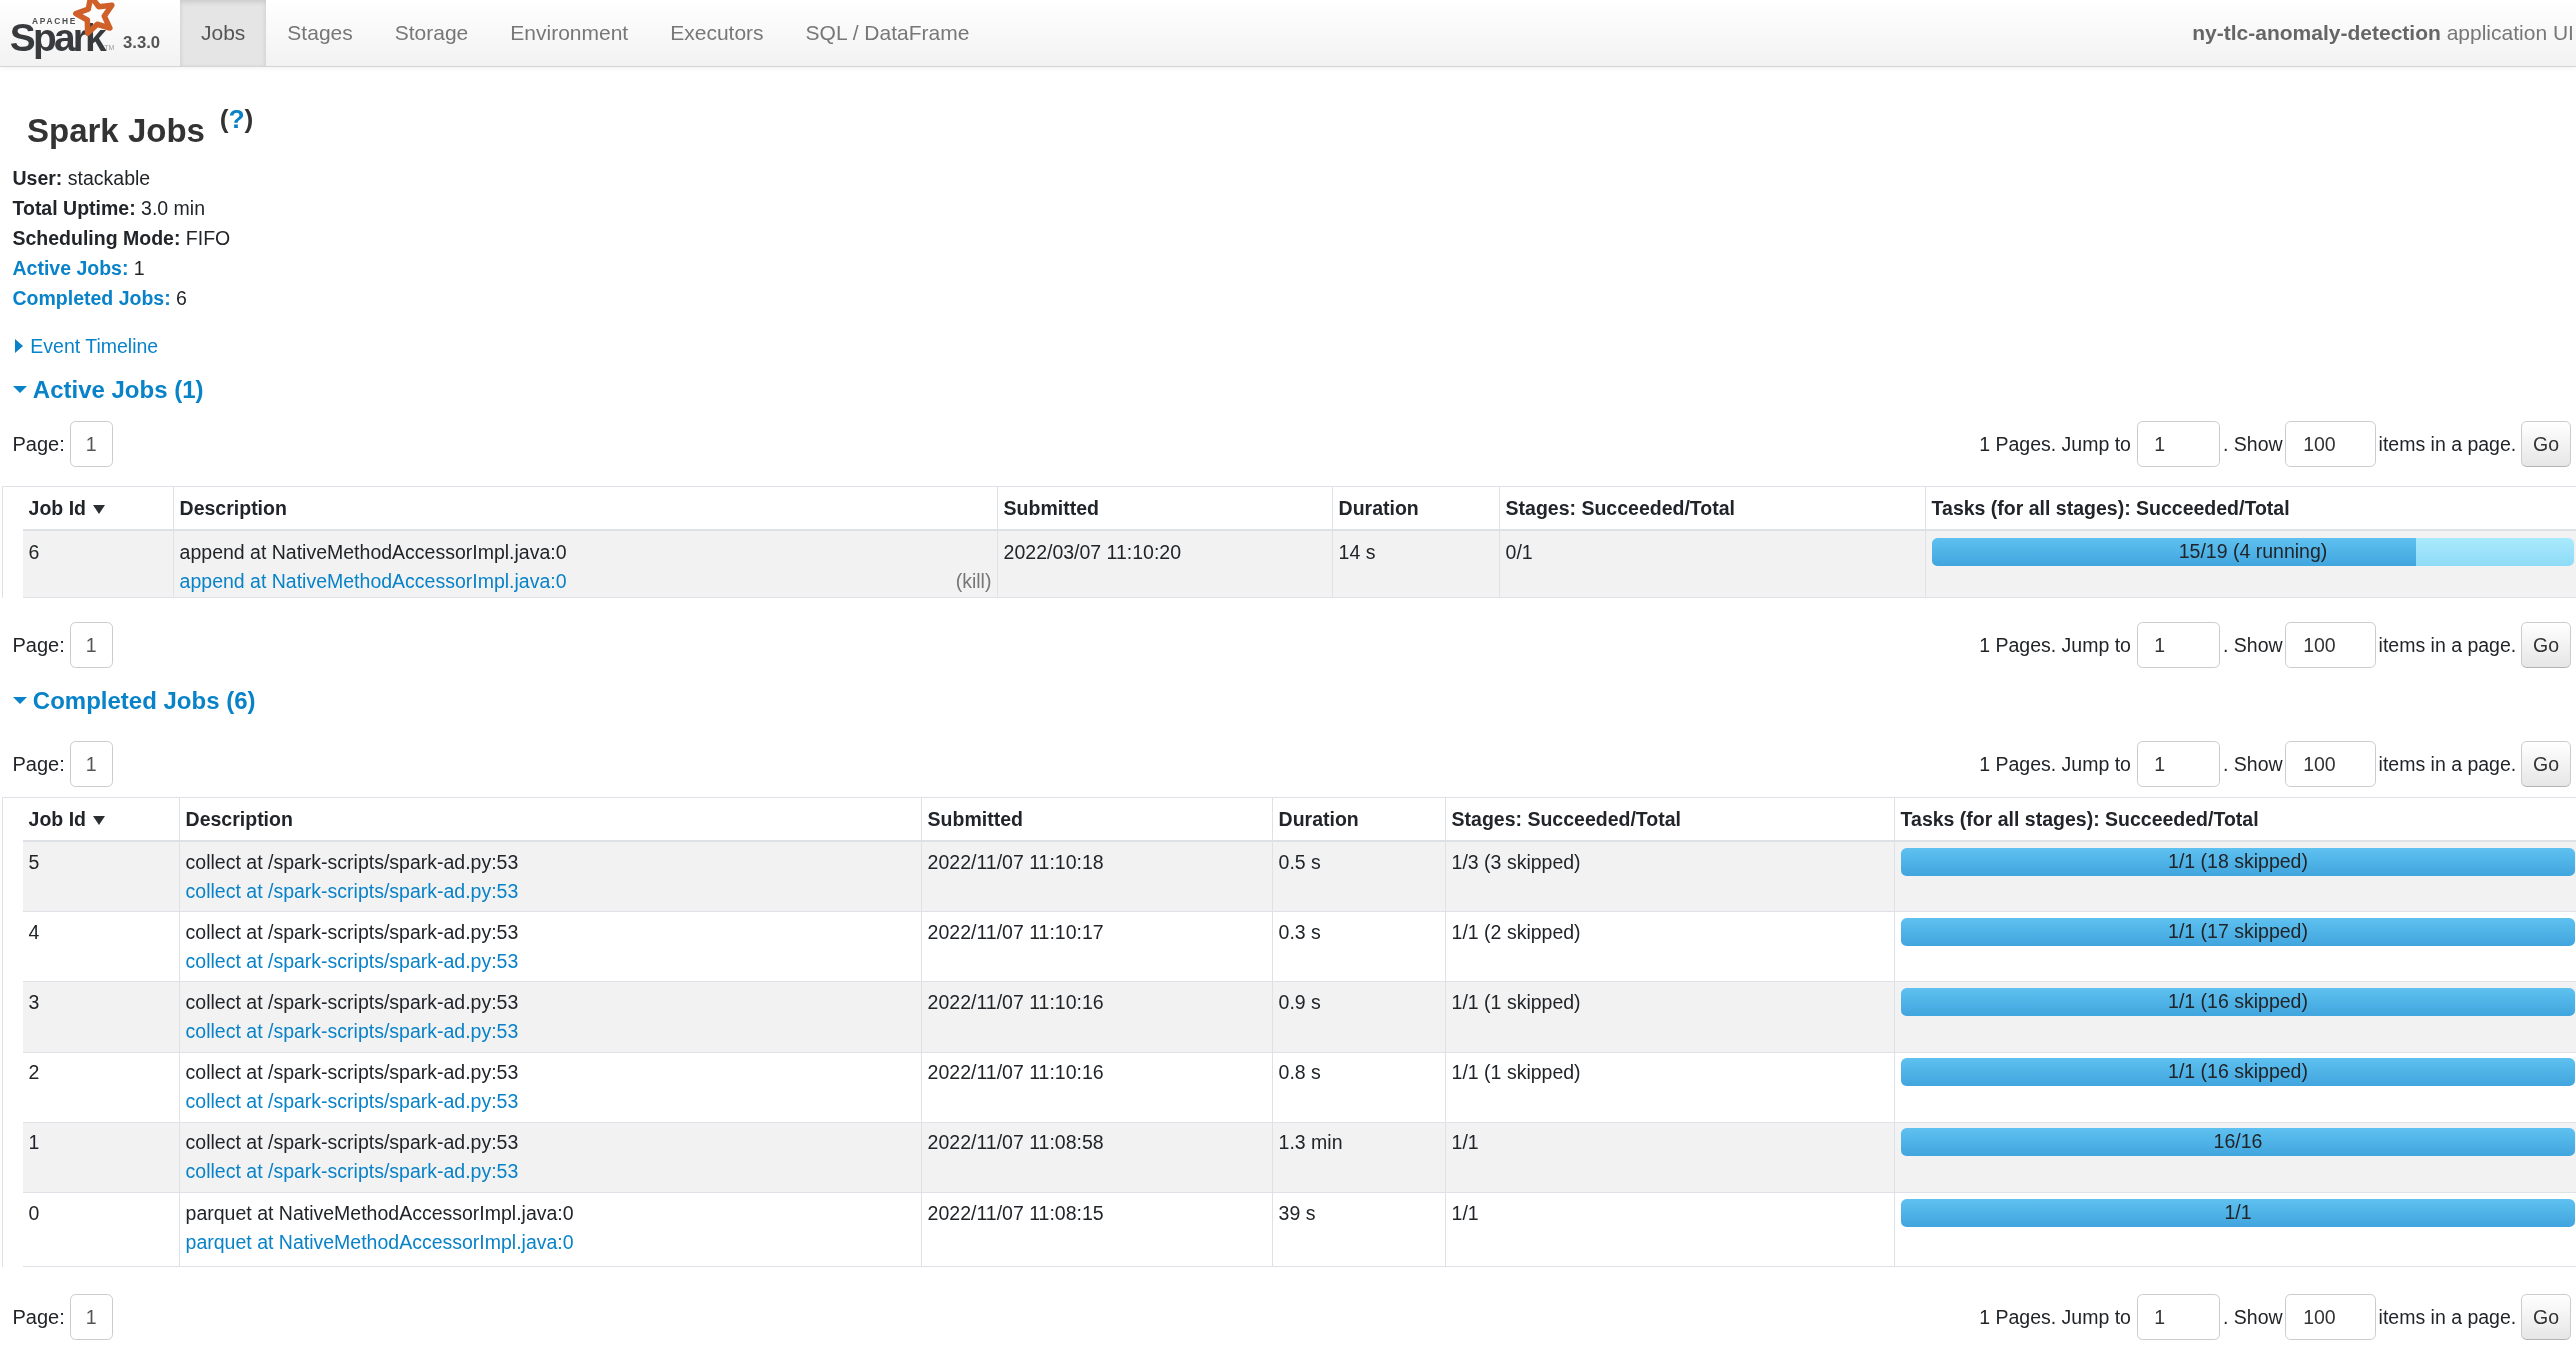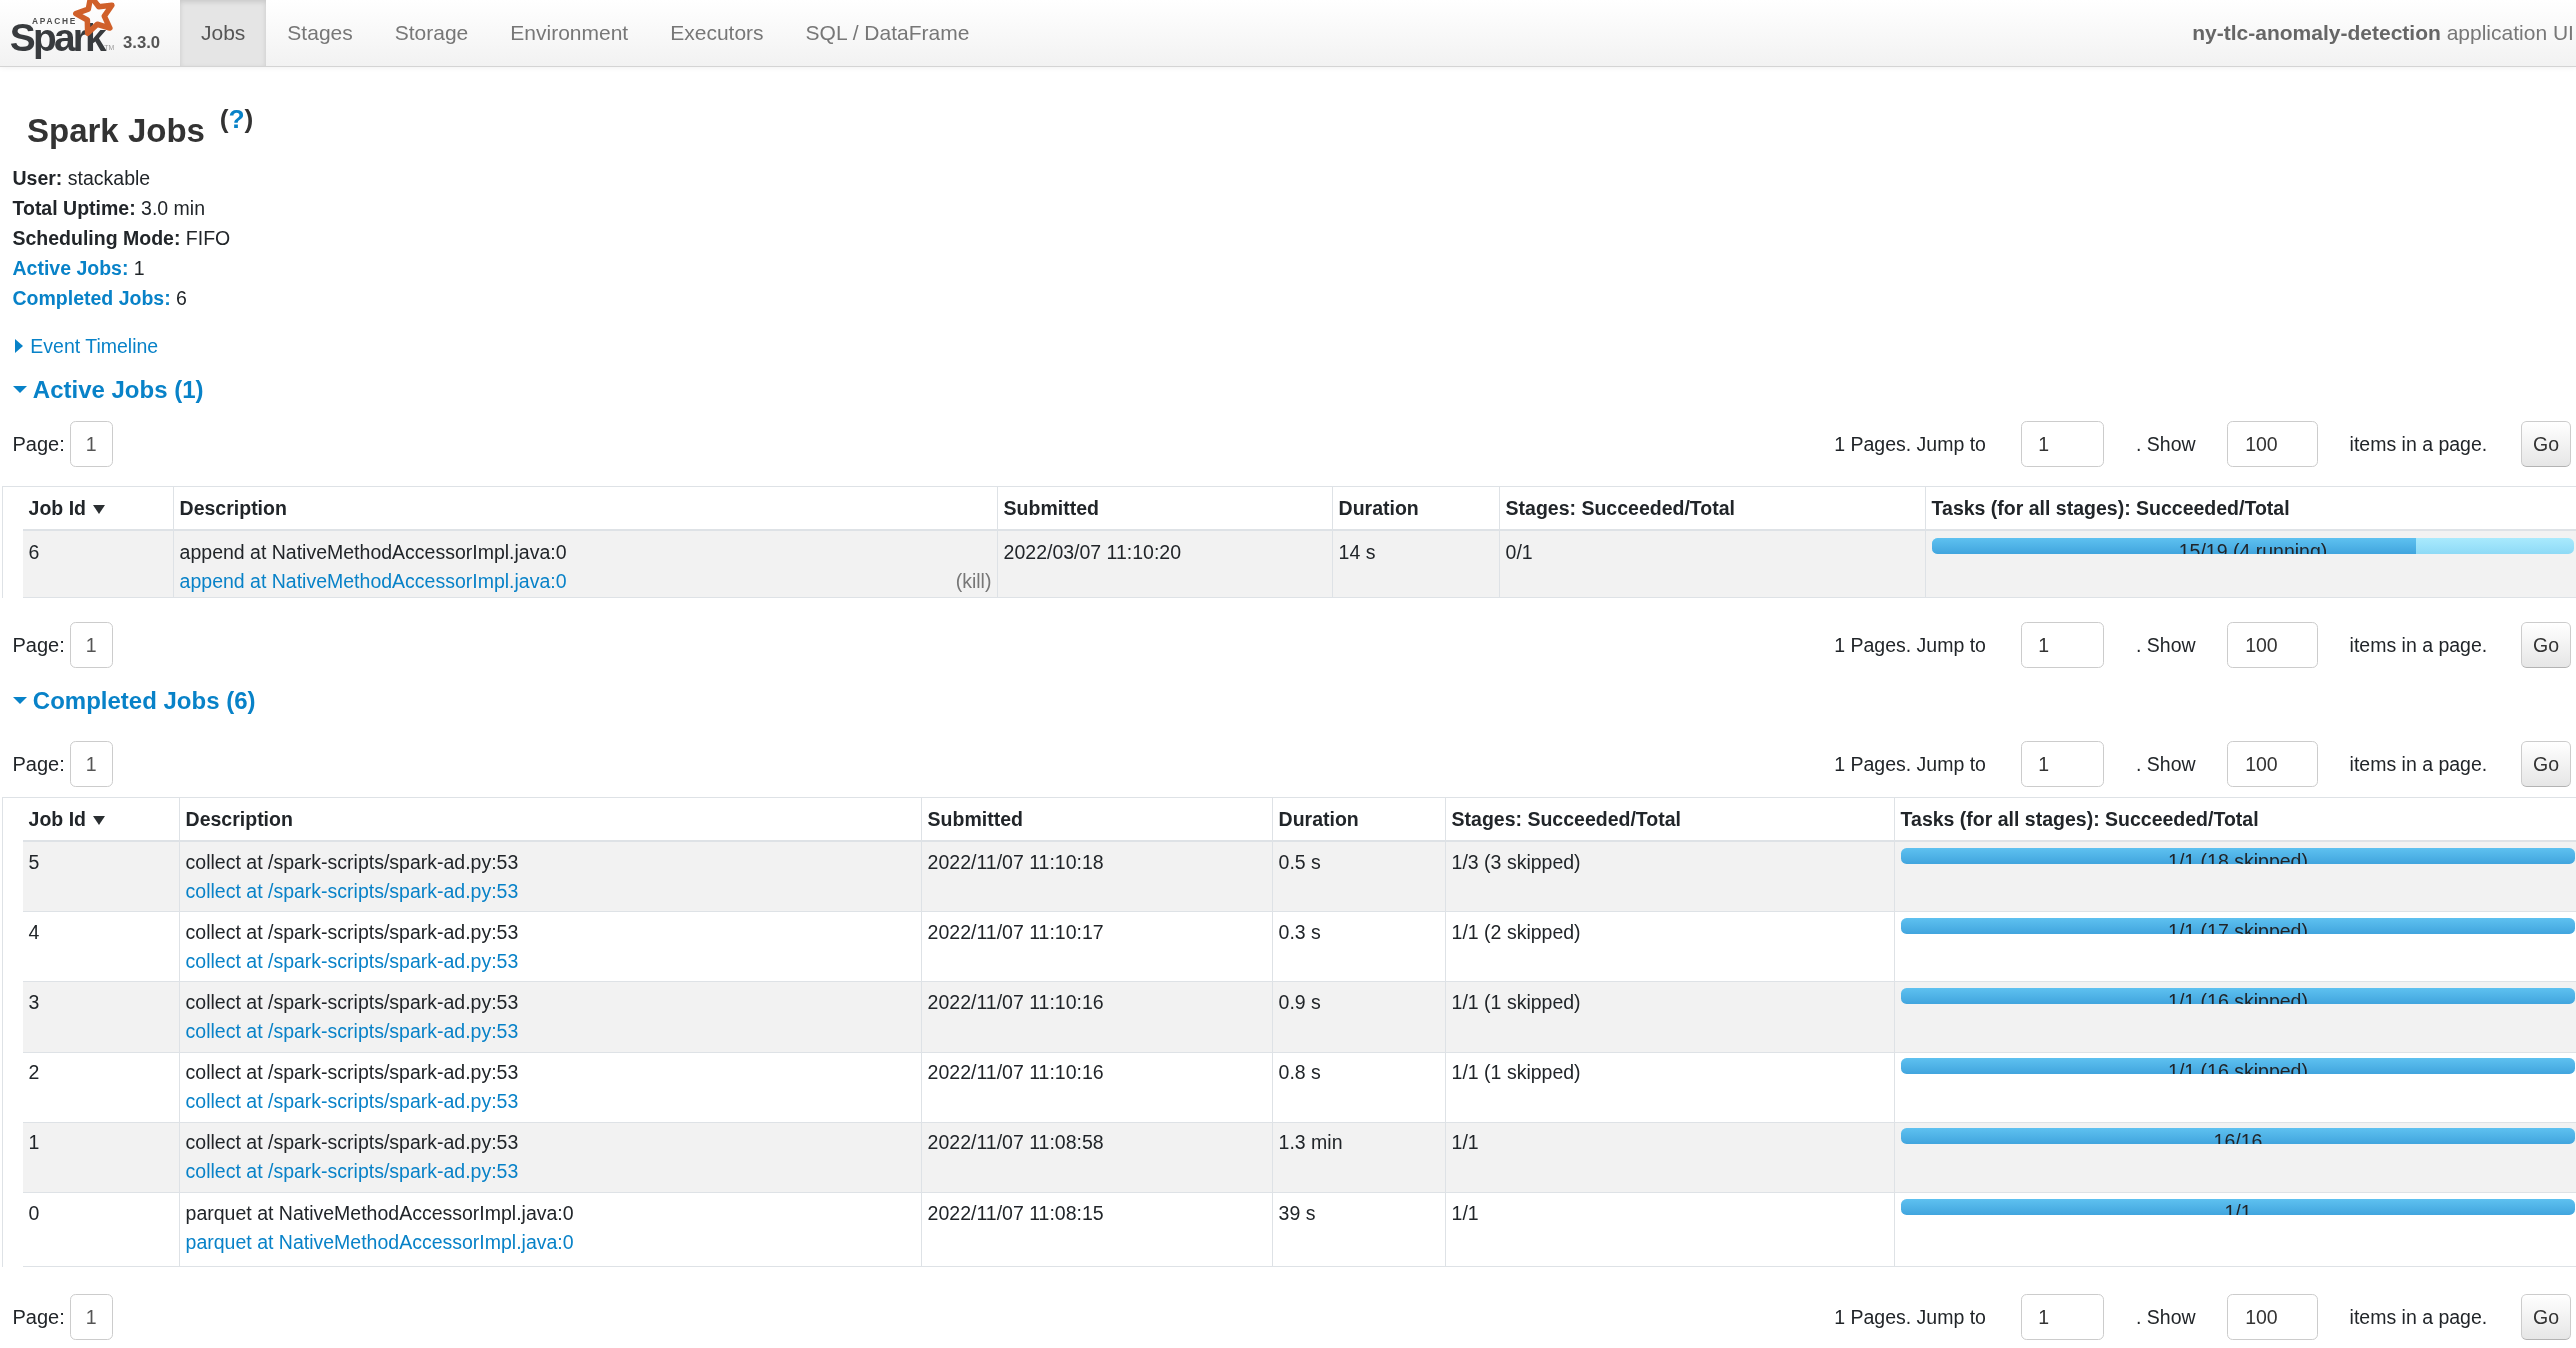--- a/index.html
+++ b/index.html
@@ -30,21 +30,21 @@
 .secHead { position:absolute; left:12.5px; font-size:24px; line-height:28px; font-weight:bold; color:#0882c8; }
 .secHead .tri { display:inline-block; width:0; height:0; border-left:7px solid transparent; border-right:7px solid transparent; border-top:7.7px solid #0882c8; margin-right:6.3px; vertical-align:4.9px; }
 #hActive { top:376px; }
 #hCompleted { top:687px; }
 
 
 .pagrow { position:absolute; left:12.5px; right:4.9px; height:46px; }
 .pg-left { position:absolute; left:0; top:0; display:flex; align-items:center; height:46px; }
 .pg-left .lbl { font-size:20px; margin-right:4.9px; }
 .pg-left input { width:43px; height:46px; border:1.4px solid #cccccc; border-radius:5.6px; text-align:center; font-size:19.5px; color:#555555; font-family:"Liberation Sans", sans-serif; background:#fff; }
-.pg-right { position:absolute; right:0; top:0; display:flex; align-items:center; height:46px; font-size:19.5px;gap:29px; }
+.pg-right { position:absolute; right:0; top:0; display:flex; align-items:center; height:46px; font-size:19.5px; }
 .pg-right input { height:46px; border:1.4px solid #cccccc; border-radius:5.6px; font-size:19.5px; color:#333333; font-family:"Liberation Sans", sans-serif; padding-left:16.7px; background:#fff; }
 .pg-right .jump { width:83px; margin-left:5.6px; }
 .pg-right .show { width:91px; margin-left:2.8px; }
 .pg-right .s1 { margin-left:3.5px; }
 .pg-right .s2 { margin-left:2.1px; }
 .gobtn { width:50px; height:46px; margin-left:4.9px; border:1.4px solid #cccccc; border-bottom-color:#b3b3b3; border-radius:5.6px; background:linear-gradient(#ffffff,#e6e6e6); font-size:19.5px; color:#333333; font-family:"Liberation Sans", sans-serif; }
 #pagA { top:421px; }
 #pagB { top:622px; }
 #pagC { top:741px; }
 #pagD { top:1294px; }
@@ -57,21 +57,21 @@
 tr.odd td { background:#f2f2f2; }
 td a, .desc a { color:#0882c8; text-decoration:none; }
 .kill { float:right; color:#777777; }
 .sortarrow { display:inline-block; width:0; height:0; border-left:6.3px solid transparent; border-right:6.3px solid transparent; border-top:9px solid #2b2f32; margin-left:1.4px; vertical-align:0.7px; }
 #tActive { top:486px; }
 #tActive tbody td { padding:7px 5.6px 1.4px; }
 #tCompleted { top:797px; }
 #tCompleted tbody tr:last-child td { padding-bottom:9px; }
 
 
-.progress { position:relative; height:16px; border-radius:5.6px; background:linear-gradient(#a9eafd,#8edaf6); overflow:hidden; }
+.progress { position:relative; height:28px; border-radius:5.6px; background:linear-gradient(#a9eafd,#8edaf6); overflow:hidden; }
 .progress .done { position:absolute; top:0; bottom:0; left:0; background:linear-gradient(#5ec1f0,#41a5de); }
 .progress.full { background:linear-gradient(#5ec1f0,#41a5de); }
 .progress .lab { position:absolute; left:0; right:0; top:0; height:26.4px; line-height:26.4px; text-align:center; color:#212529; font-size:19.5px; }
 </style>
 </head>
 <body>
 
 <div class="navbar">
   <div class="brand">
     <svg width="180" height="66" viewBox="0 0 259 95">

